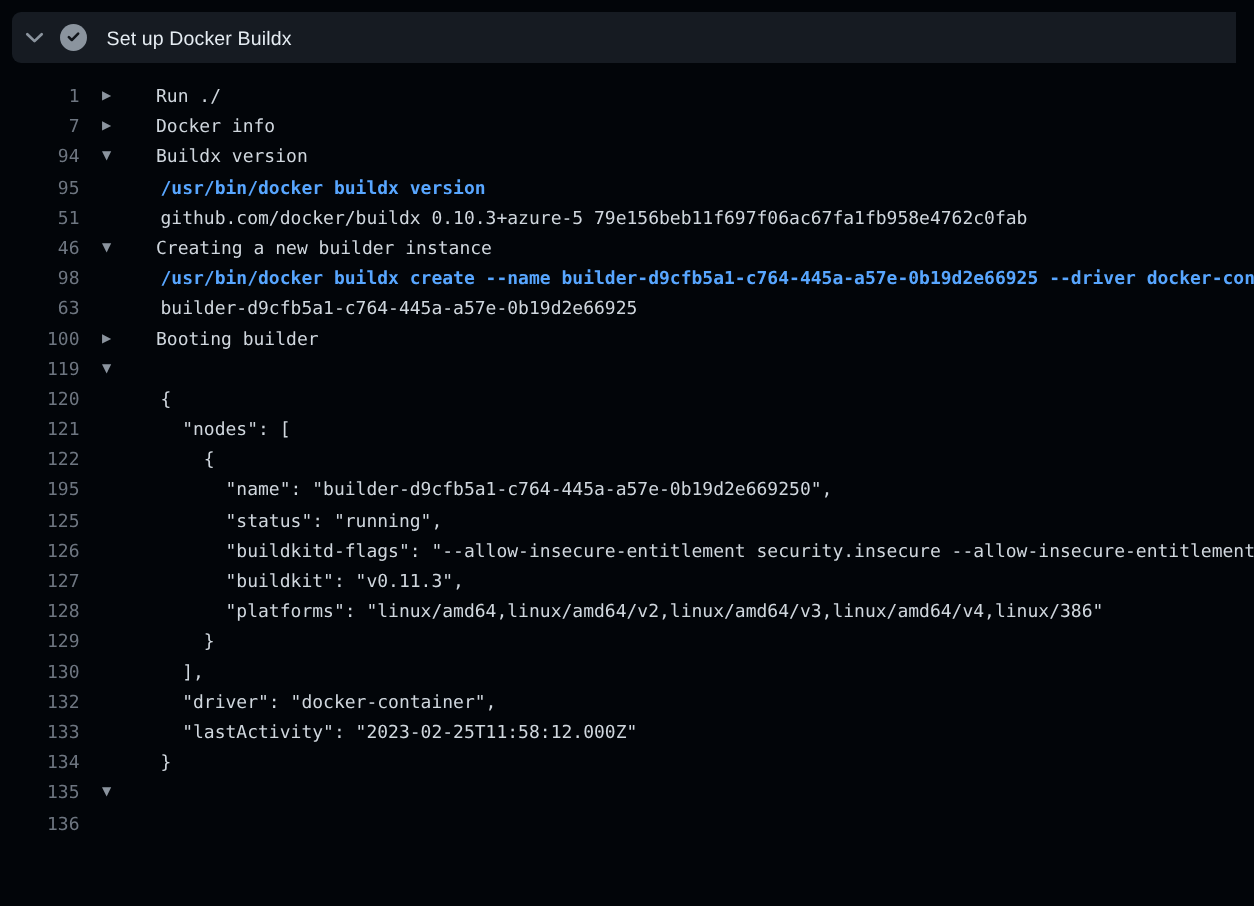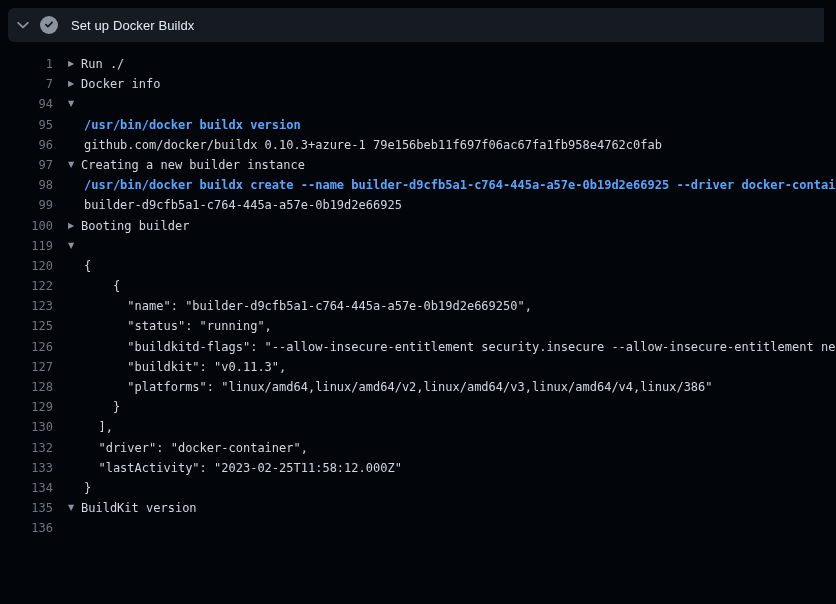--- a/index.html
+++ b/index.html
@@ -75,21 +75,21 @@
     white-space: pre;
   }
   .arrow {
     width: 13px;
     flex: none;
     color: var(--icon_gray);
     font-size: 8px;
     line-height: 20.2px;
     font-family: "DejaVu Sans", sans-serif;
   }
-  .txt { color: var(--log_text); }
+  .txt { color: var(--log_text); margin-left: 23px; }
   .line.group-collapsed, .line.group-expanded { cursor: pointer; }
   .line.command .body, .line.output .body { padding-left: 16px; }
   .line.command .txt { color: var(--command_text); font-weight: 600; }
 </style>
 </head>
 <body>
 
 <div class="step-header">
   <span class="chev-wrap">
     <svg width="16" height="16" viewBox="0 0 16 16">
@@ -102,36 +102,37 @@
       <path d="M11.28 6.28l-3.75 3.75a.75.75 0 0 1-1.06 0L4.72 8.28a.75.75 0 1 1 1.06-1.06l1.22 1.22 3.22-3.22a.75.75 0 1 1 1.06 1.06z" fill="var(--check_mark)"></path>
     </svg>
   </span>
   <span class="step-title">Set up Docker Buildx</span>
 </div>
 
 <div class="log-area">
   <div>
       <div class="line group-collapsed"><span class="num">1</span><span class="body"><span class="arrow">▶</span><span class="txt">Run ./</span></span></div>
       <div class="line group-collapsed"><span class="num">7</span><span class="body"><span class="arrow">▶</span><span class="txt">Docker info</span></span></div>
-      <div class="line group-expanded"><span class="num">94</span><span class="body"><span class="arrow">▼</span></span></div>
+      <div class="line group-expanded"><span class="num">94</span><span class="body"><span class="arrow">▼</span><span class="txt">Buildx version</span></span></div>
       <div class="line command"><span class="num">95</span><span class="body"><span class="txt">/usr/bin/docker buildx version</span></span></div>
-      <div class="line output"><span class="num">96</span><span class="body"><span class="txt">github.com/docker/buildx 0.10.3+azure-1 79e156beb11f697f06ac67fa1fb958e4762c0fab</span></span></div>
-      <div class="line group-expanded"><span class="num">97</span><span class="body"><span class="arrow">▼</span><span class="txt">Creating a new builder instance</span></span></div>
+      <div class="line output"><span class="num">51</span><span class="body"><span class="txt">github.com/docker/buildx 0.10.3+azure-5 79e156beb11f697f06ac67fa1fb958e4762c0fab</span></span></div>
+      <div class="line group-expanded"><span class="num">46</span><span class="body"><span class="arrow">▼</span><span class="txt">Creating a new builder instance</span></span></div>
       <div class="line command"><span class="num">98</span><span class="body"><span class="txt">/usr/bin/docker buildx create --name builder-d9cfb5a1-c764-445a-a57e-0b19d2e66925 --driver docker-container</span></span></div>
-      <div class="line output"><span class="num">99</span><span class="body"><span class="txt">builder-d9cfb5a1-c764-445a-a57e-0b19d2e66925</span></span></div>
+      <div class="line output"><span class="num">63</span><span class="body"><span class="txt">builder-d9cfb5a1-c764-445a-a57e-0b19d2e66925</span></span></div>
       <div class="line group-collapsed"><span class="num">100</span><span class="body"><span class="arrow">▶</span><span class="txt">Booting builder</span></span></div>
       <div class="line group-expanded"><span class="num">119</span><span class="body"><span class="arrow">▼</span></span></div>
       <div class="line output"><span class="num">120</span><span class="body"><span class="txt">{</span></span></div>
+      <div class="line output"><span class="num">121</span><span class="body"><span class="txt">  "nodes": [</span></span></div>
       <div class="line output"><span class="num">122</span><span class="body"><span class="txt">    {</span></span></div>
-      <div class="line output"><span class="num">123</span><span class="body"><span class="txt">      "name": "builder-d9cfb5a1-c764-445a-a57e-0b19d2e669250",</span></span></div>
+      <div class="line output"><span class="num">195</span><span class="body"><span class="txt">      "name": "builder-d9cfb5a1-c764-445a-a57e-0b19d2e669250",</span></span></div>
       <div class="line output"><span class="num">125</span><span class="body"><span class="txt">      "status": "running",</span></span></div>
       <div class="line output"><span class="num">126</span><span class="body"><span class="txt">      "buildkitd-flags": "--allow-insecure-entitlement security.insecure --allow-insecure-entitlement network.host",</span></span></div>
       <div class="line output"><span class="num">127</span><span class="body"><span class="txt">      "buildkit": "v0.11.3",</span></span></div>
       <div class="line output"><span class="num">128</span><span class="body"><span class="txt">      "platforms": "linux/amd64,linux/amd64/v2,linux/amd64/v3,linux/amd64/v4,linux/386"</span></span></div>
       <div class="line output"><span class="num">129</span><span class="body"><span class="txt">    }</span></span></div>
       <div class="line output"><span class="num">130</span><span class="body"><span class="txt">  ],</span></span></div>
       <div class="line output"><span class="num">132</span><span class="body"><span class="txt">  "driver": "docker-container",</span></span></div>
       <div class="line output"><span class="num">133</span><span class="body"><span class="txt">  "lastActivity": "2023-02-25T11:58:12.000Z"</span></span></div>
       <div class="line output"><span class="num">134</span><span class="body"><span class="txt">}</span></span></div>
-      <div class="line group-expanded"><span class="num">135</span><span class="body"><span class="arrow">▼</span><span class="txt">BuildKit version</span></span></div>
+      <div class="line group-expanded"><span class="num">135</span><span class="body"><span class="arrow">▼</span></span></div>
       <div class="line output"><span class="num">136</span></div>
     </div>
 </div>
 
 </body></html>

